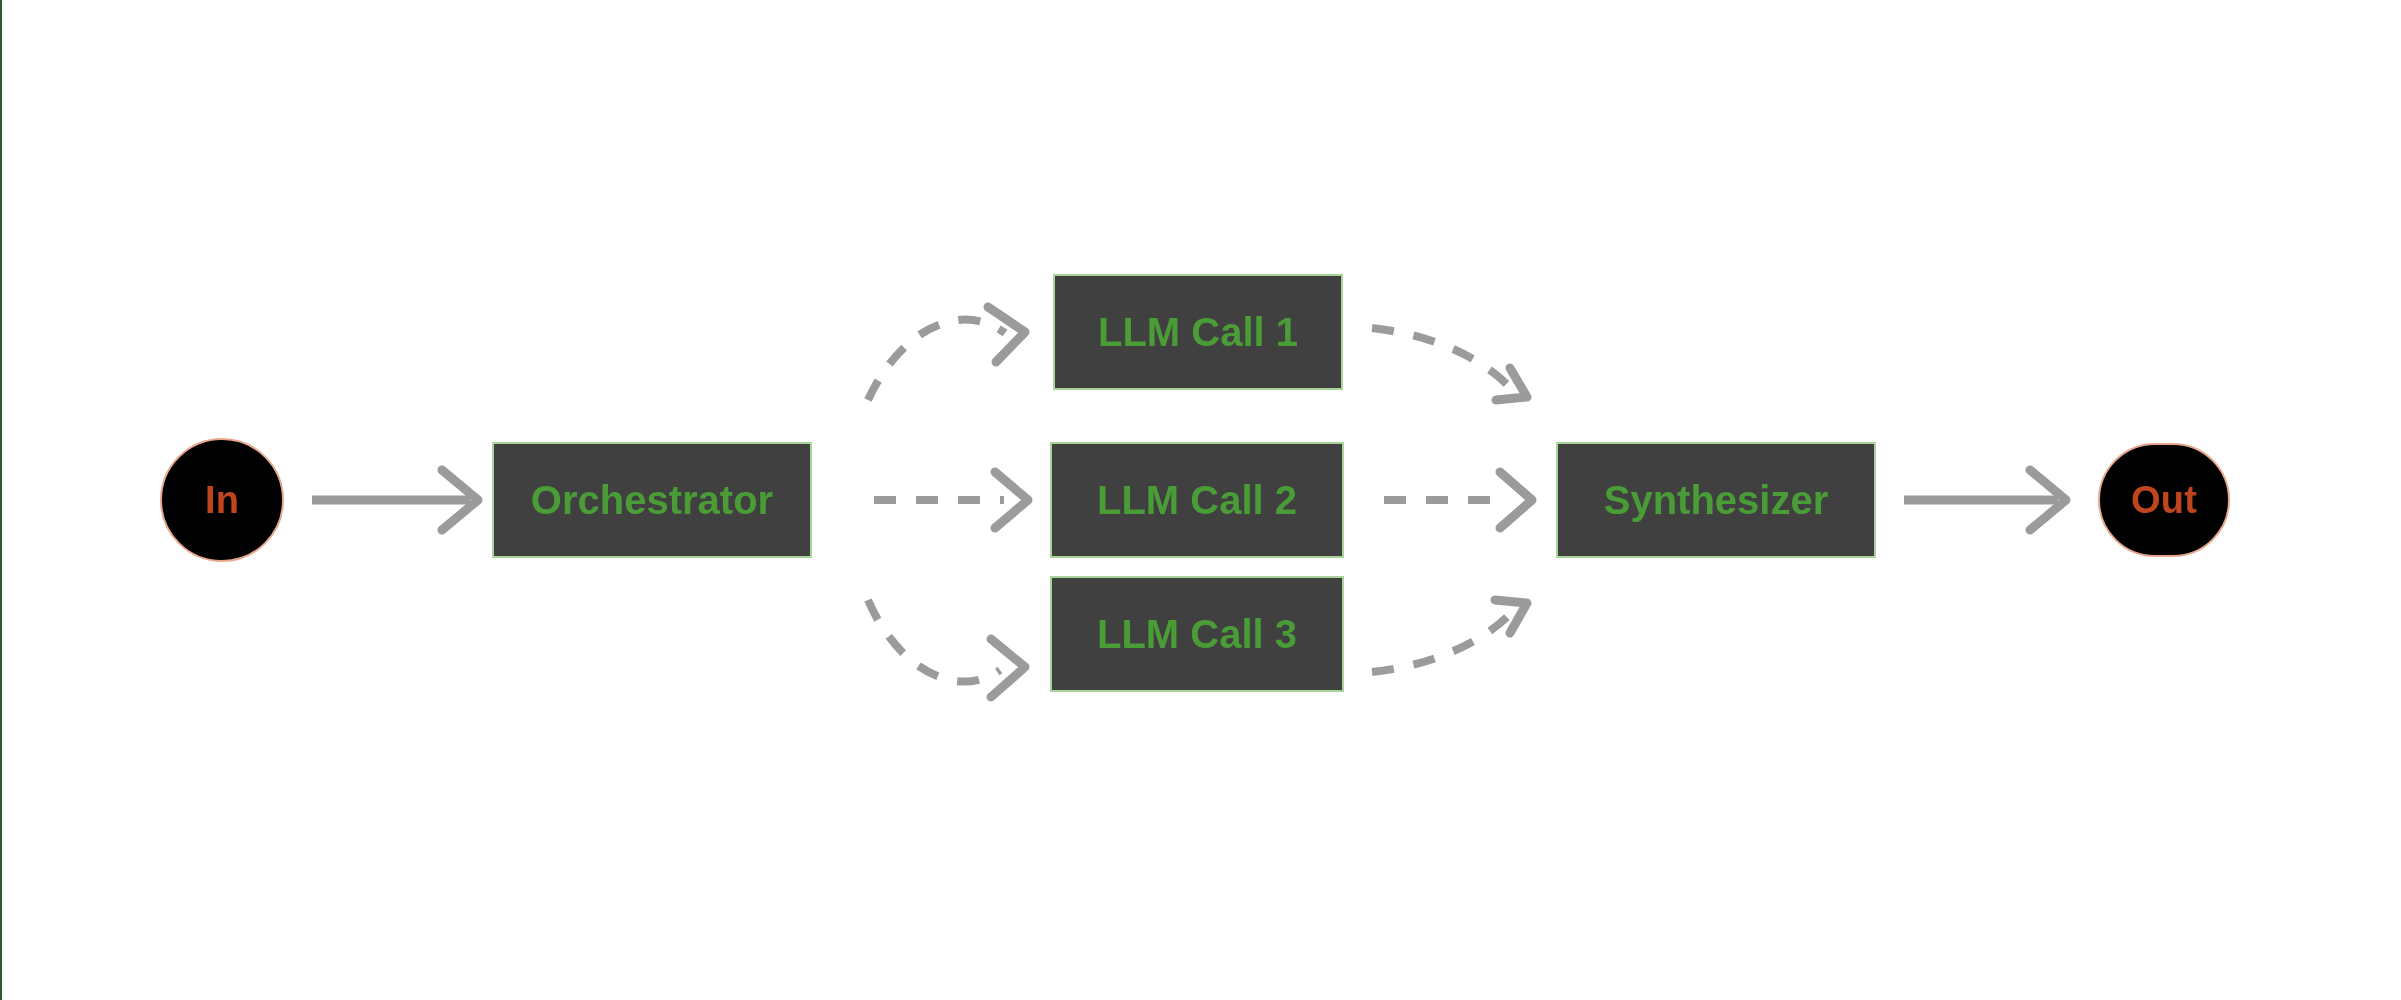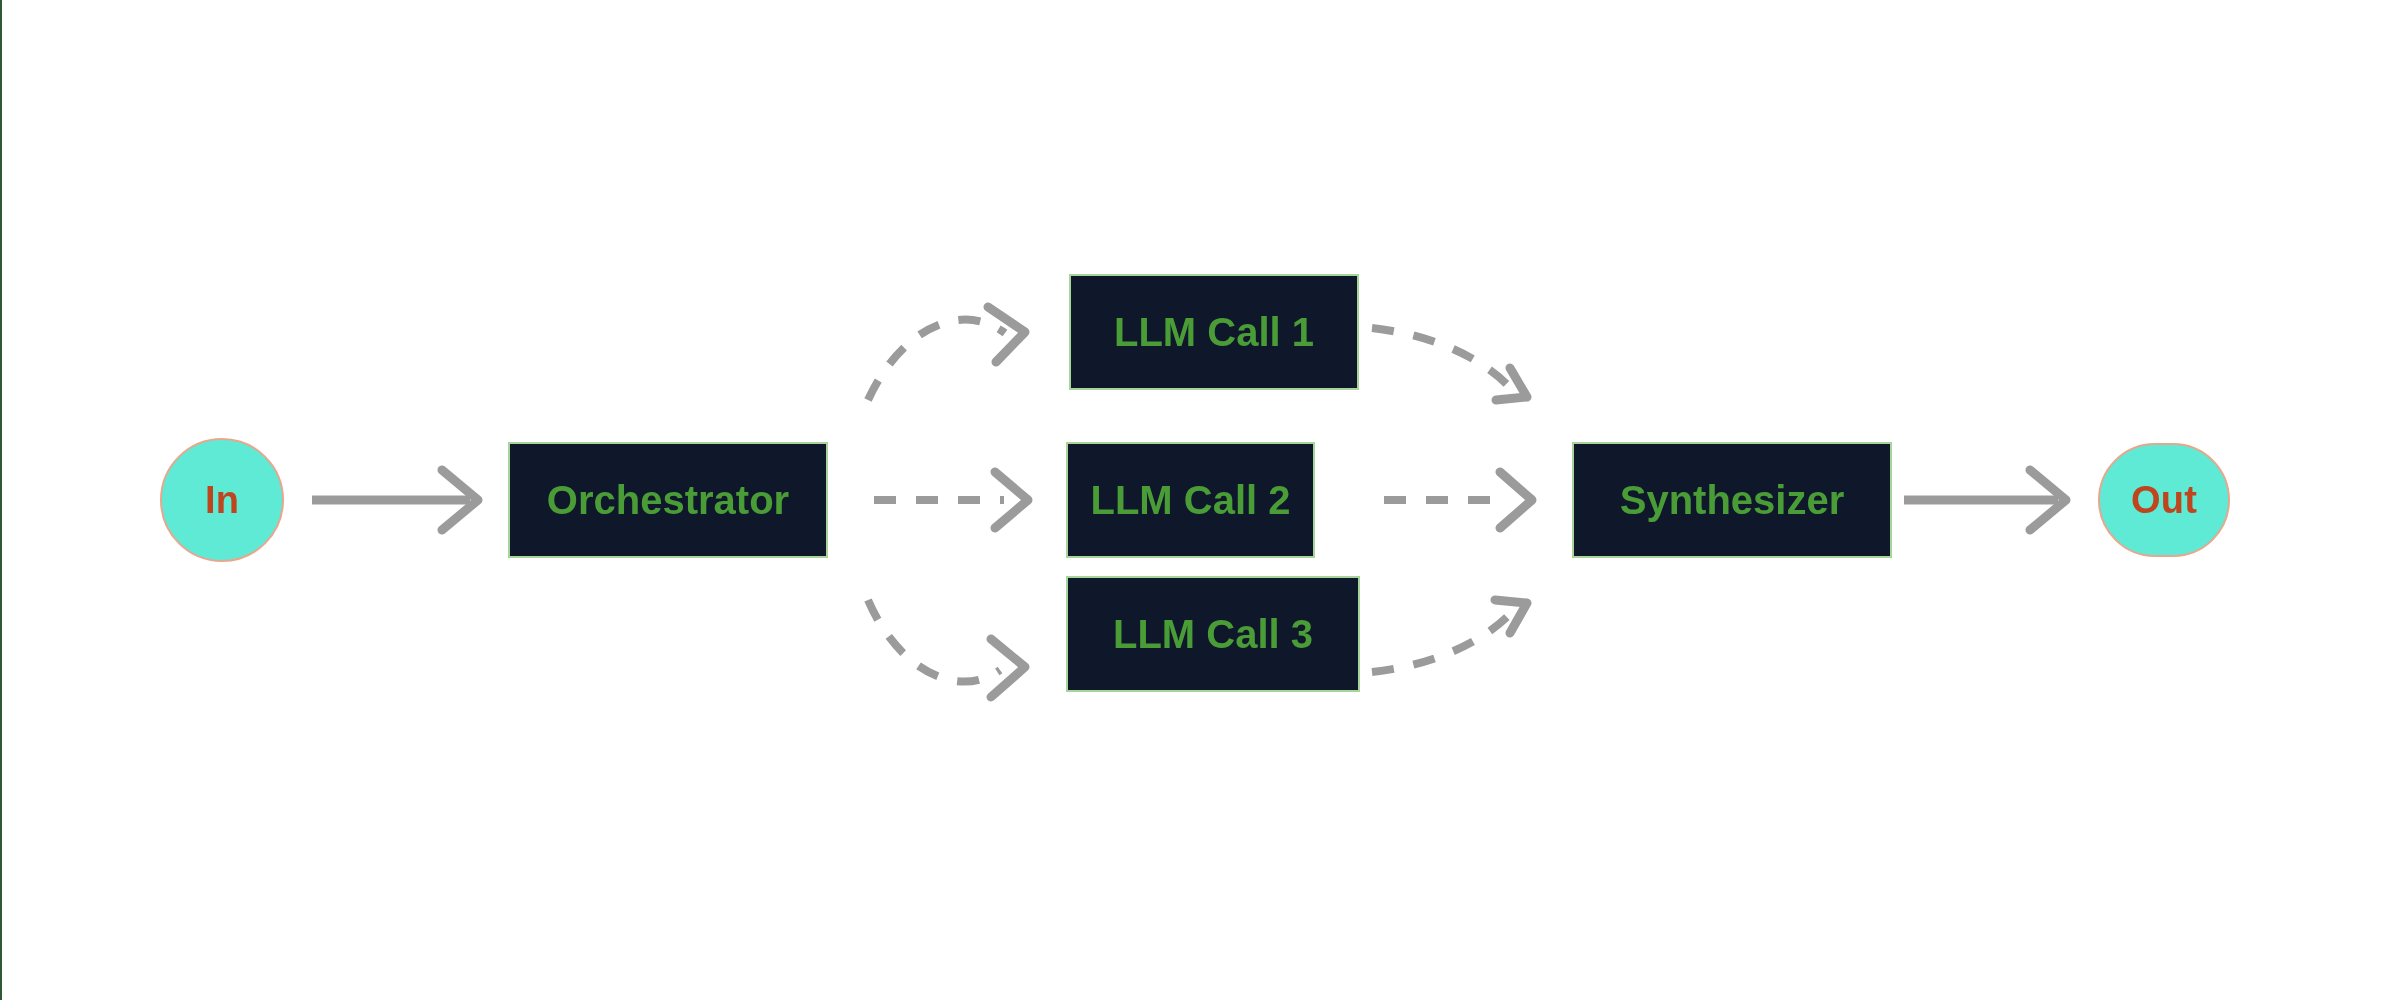--- a/index.html
+++ b/index.html
@@ -39,21 +39,21 @@
   .node {
     position: absolute;
     box-sizing: border-box;
     display: flex;
     align-items: center;
     justify-content: center;
     text-align: center;
   }
   
   .terminal {
-    background: #5eead4;
+    background: #000000;
     border: 2px solid #e7a78e;
     color: #bf451e;
     font-weight: bold;
     letter-spacing: 0.2px;
   }
   .terminal .node-label {
     font-size: 38px;
     line-height: 1;
   }
   #node-in {
@@ -65,25 +65,24 @@
   }
   #node-out {
     left: 2098px;
     top: 443px;
     width: 132px;
     height: 114px;
     border-radius: 57px;
   }
   
   .process {
-    background: #0f172a;
+    background: #404040;
     border: 2px solid #a7d49b;
     color: #4a9c37;
     font-weight: bold;
-    margin-left: 16px;
   }
   .process .node-label {
     font-size: 40px;
     line-height: 1;
     white-space: nowrap;
   }
   #node-orchestrator {
     left: 492px;
     top: 442px;
     width: 320px;
@@ -91,21 +90,21 @@
   }
   #node-llm-call-1 {
     left: 1053px;
     top: 274px;
     width: 290px;
     height: 116px;
   }
   #node-llm-call-2 {
     left: 1050px;
     top: 442px;
-    width: 249px;
+    width: 294px;
     height: 116px;
   }
   #node-llm-call-3 {
     left: 1050px;
     top: 576px;
     width: 294px;
     height: 116px;
   }
   #node-synthesizer {
     left: 1556px;

